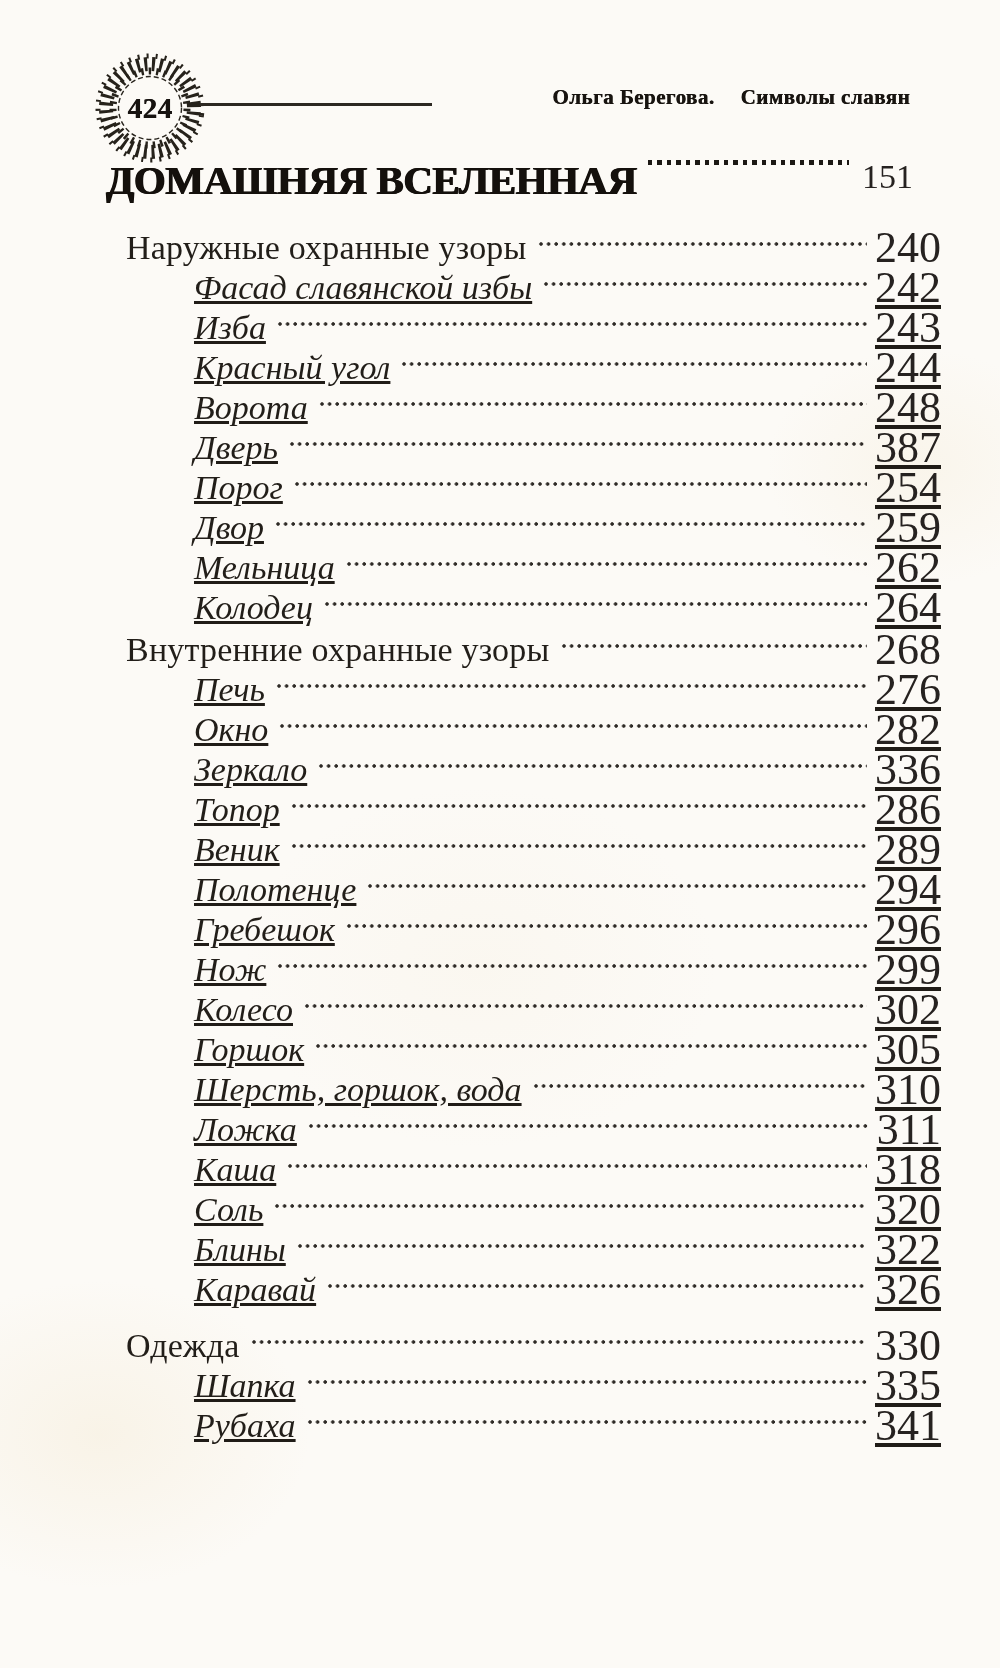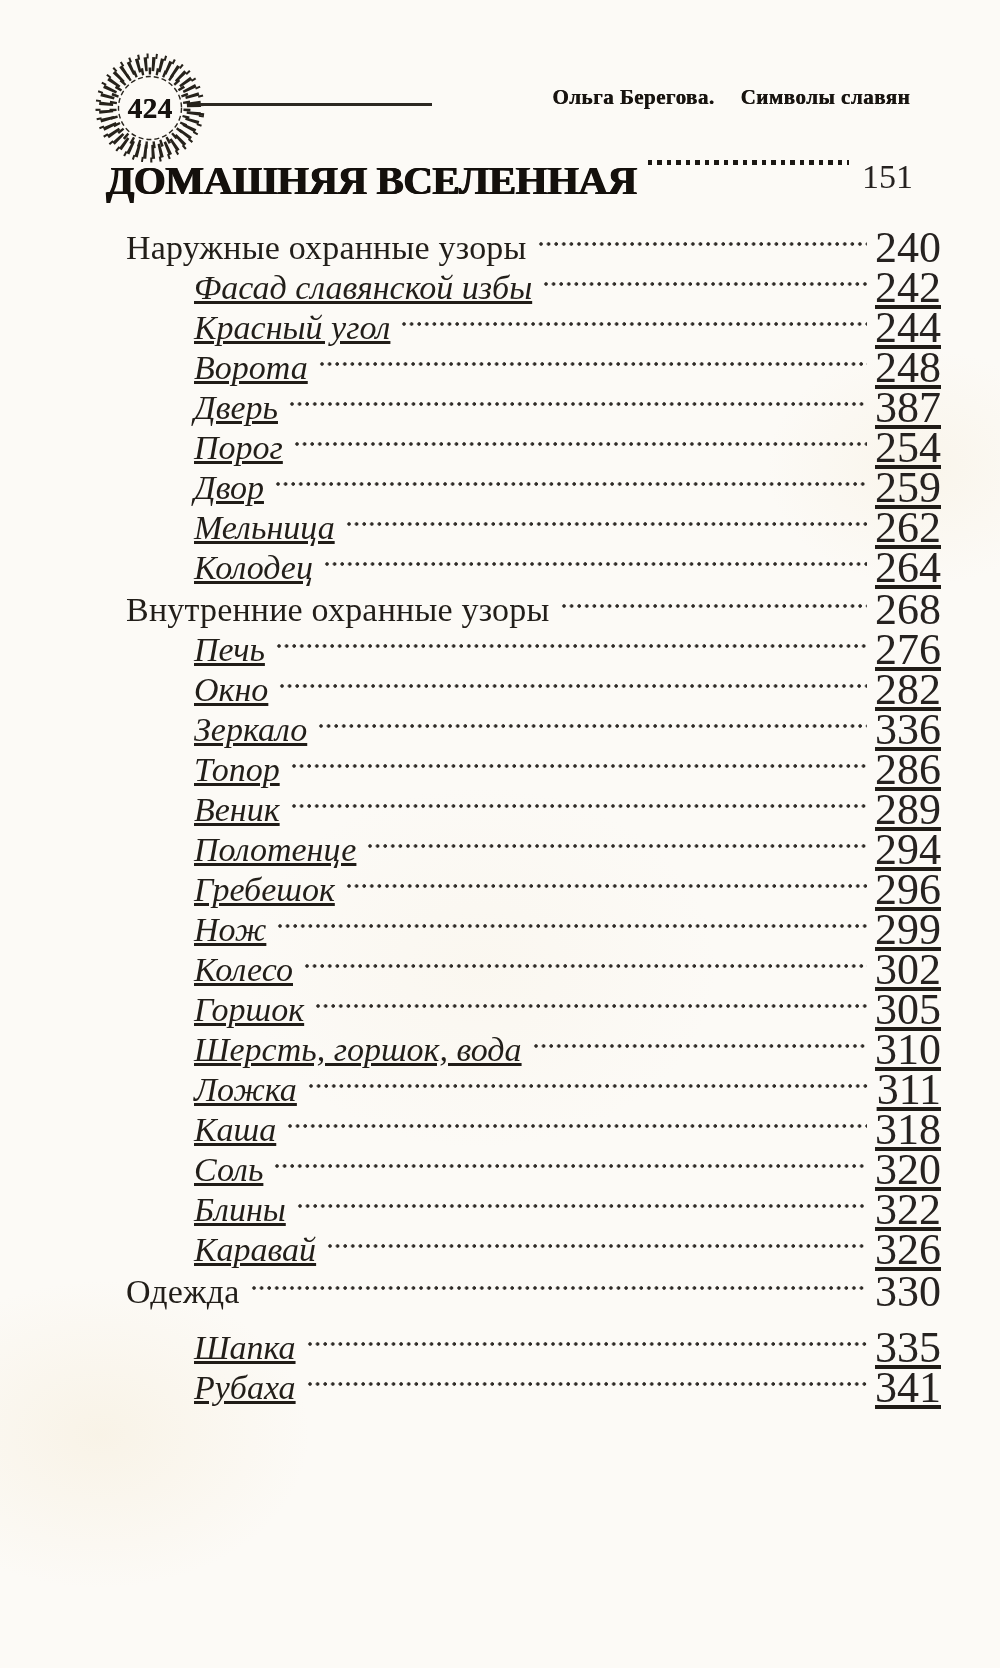--- a/index.html
+++ b/index.html
@@ -102,20 +102,25 @@
     <span class="leader"></span>
     <span class="pg">240</span>
   </div>
 
   <div class="toc-row lvl2">
     <span class="title">Фасад славянской избы</span>
     <span class="leader"></span>
     <span class="pg">242</span>
   </div>
 
+  <div class="toc-row lvl2">
+    <span class="title">Изба</span>
+    <span class="leader"></span>
+    <span class="pg">243</span>
+  </div>
 
   <div class="toc-row lvl2">
     <span class="title">Красный угол</span>
     <span class="leader"></span>
     <span class="pg">244</span>
   </div>
 
   <div class="toc-row lvl2">
     <span class="title">Ворота</span>
     <span class="leader"></span>

